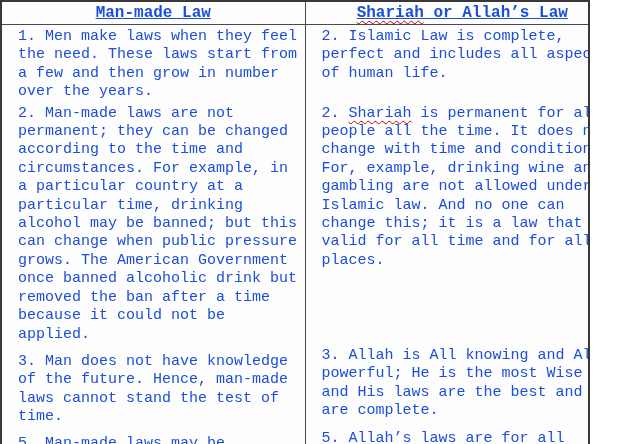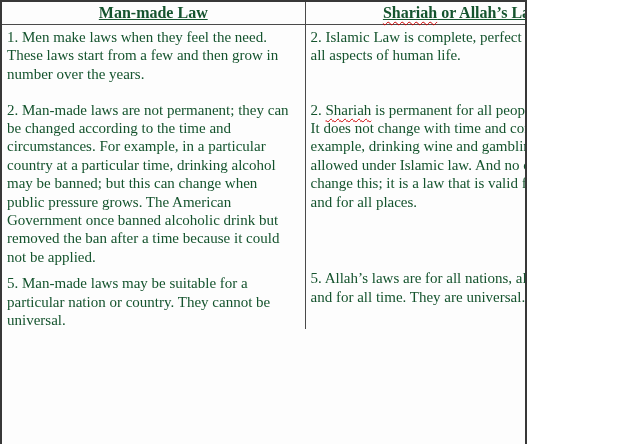--- a/index.html
+++ b/index.html
@@ -1,27 +1,27 @@
 <!DOCTYPE html>
 <html><head>
 <meta charset="utf-8">
 <style>
   html, body { margin: 0; padding: 0; background: #ffffff; }
   .frame {
     position: relative;
-    width: 527px;
+    width: 590px;
     height: 444px;
     box-sizing: border-box;
     border-top: 2px solid #383838;
     border-left: 2px solid #383838;
     border-right: 2px solid #383838;
     overflow: hidden;
     background: #fdfdfd;
-    font-family: Liberation Serif, serif;
-    color: #14532d;
+    font-family: Liberation Mono, monospace;
+    color: #1d4ed8;
   }
   table.cmp {
     border-collapse: collapse;
     table-layout: fixed;
     width: 100%;
   }
   col.c1 { width: 303px; }
   col.c2 { width: 314px; }
   th {
     height: 20px;
@@ -29,21 +29,21 @@
     font-size: 16px;
     font-weight: bold;
     text-align: center;
     vertical-align: middle;
     padding: 1px 2px;
   }
   td {
     vertical-align: top;
     font-size: 15px;
     line-height: 18.4px;
-    padding: 3px 6px 0 5px;
+    padding: 3px 6px 0 16px;
   }
   th:first-child, td:first-child { border-right: 1.2px solid #4a4a4a; }
   tr.rh1 { height: 73px; }
   tr.rh2 { height: 168px; }
   tr.rh3 { height: 74px; }
   tr.rh4 { height: 56px; }
   tr.rh5 { height: 48px; }
   td.pad9 { padding-top: 9px; }
   td.pad8 { padding-top: 8px; }
   .u { text-decoration: underline; }
@@ -74,19 +74,23 @@
     </thead>
     <tbody>
       <tr class="rh1">
         <td>1. Men make laws when they feel the need. These laws start from a few and then grow in number over the years.</td>
         <td>2. Islamic Law is complete, perfect and includes all aspects of human life.</td>
       </tr>
       <tr class="rh2">
         <td>2. Man-made laws are not permanent; they can be changed according to the time and circumstances. For example, in a particular country at a particular time, drinking alcohol may be banned; but this can change when public pressure grows. The American Government once banned alcoholic drink but removed the ban after a time because it could not be applied.</td>
         <td><span>2. </span><span class="squiggle">Shariah</span><span> is permanent for all people all the time. It does not change with time and conditions. For, example, drinking wine and gambling are not allowed under Islamic law. And no one can change this; it is a law that is valid for all time and for all places.</span></td>
       </tr>
+      <tr class="rh3">
+        <td class="pad9">3. Man does not have knowledge of the future. Hence, man-made laws cannot stand the test of time.</td>
+        <td>3. Allah is All knowing and All-powerful; He is the most Wise and His laws are the best and are complete.</td>
+      </tr>
       <tr class="rh5">
         <td class="pad8">5. Man-made laws may be suitable for a particular nation or country. They cannot be universal.</td>
         <td>5. Allah’s laws are for all nations, all countries, and for all time. They are universal.</td>
       </tr>
     </tbody>
   </table>
 </div>
 
 </body></html>

